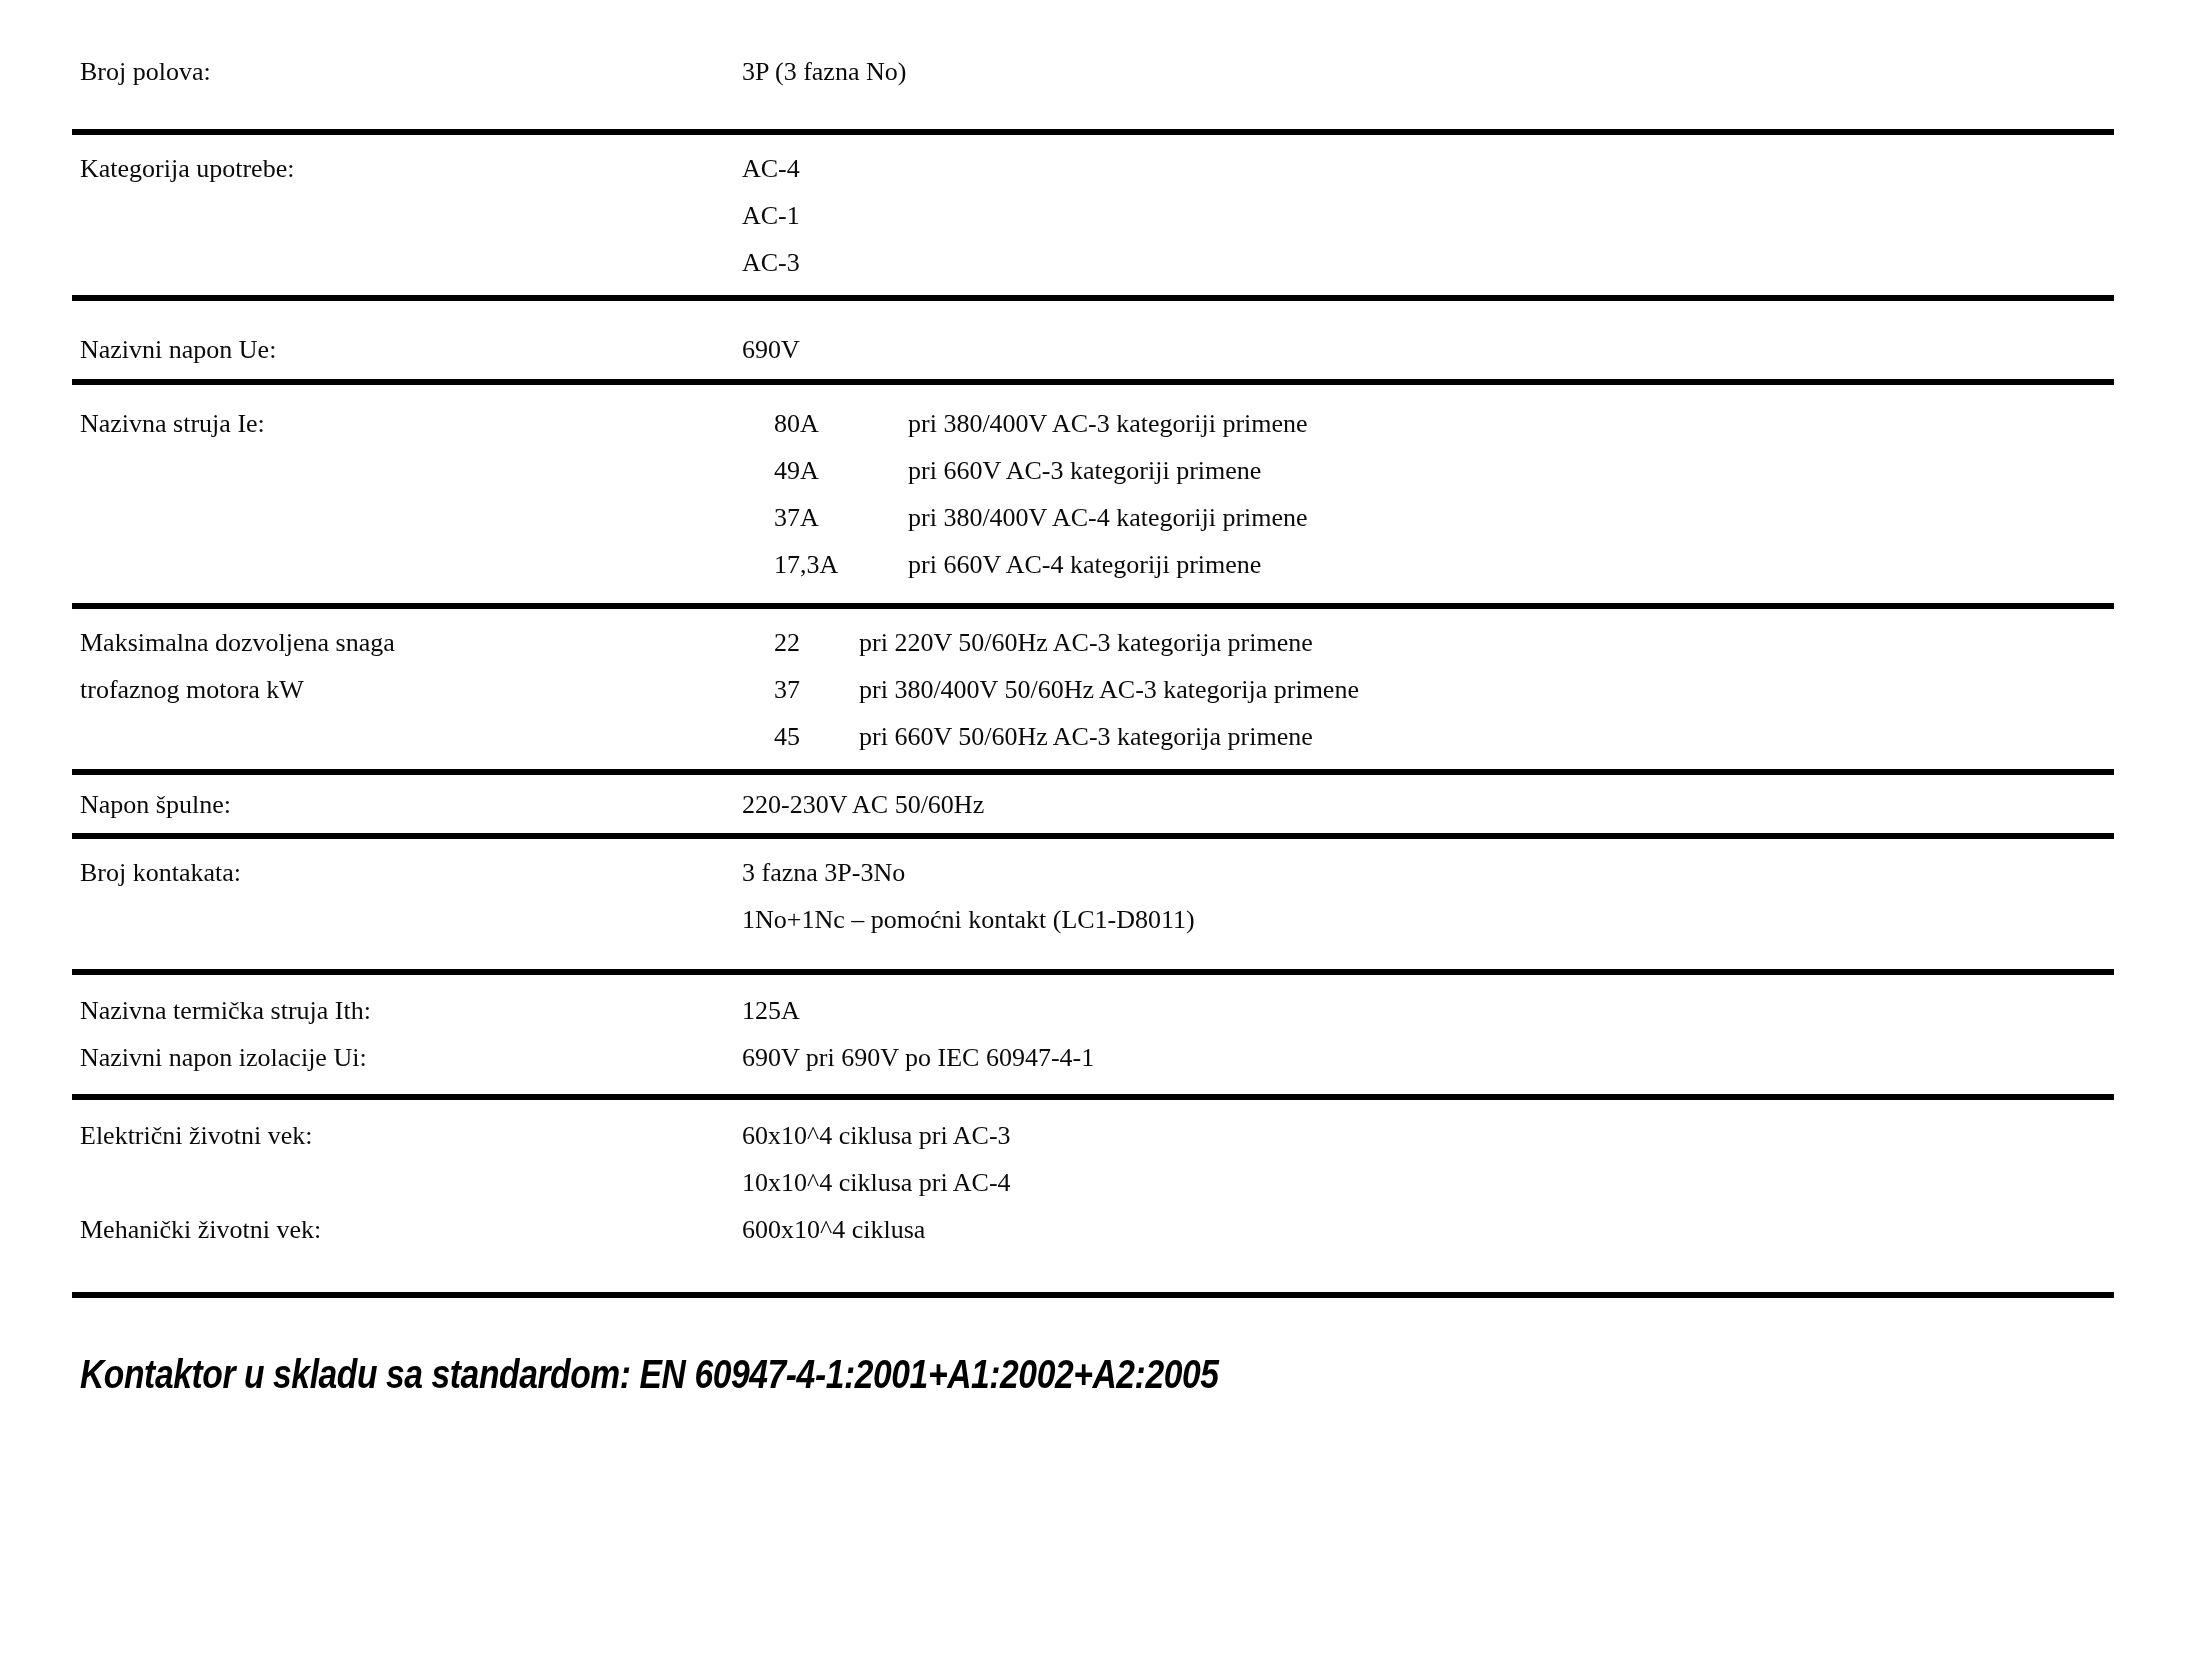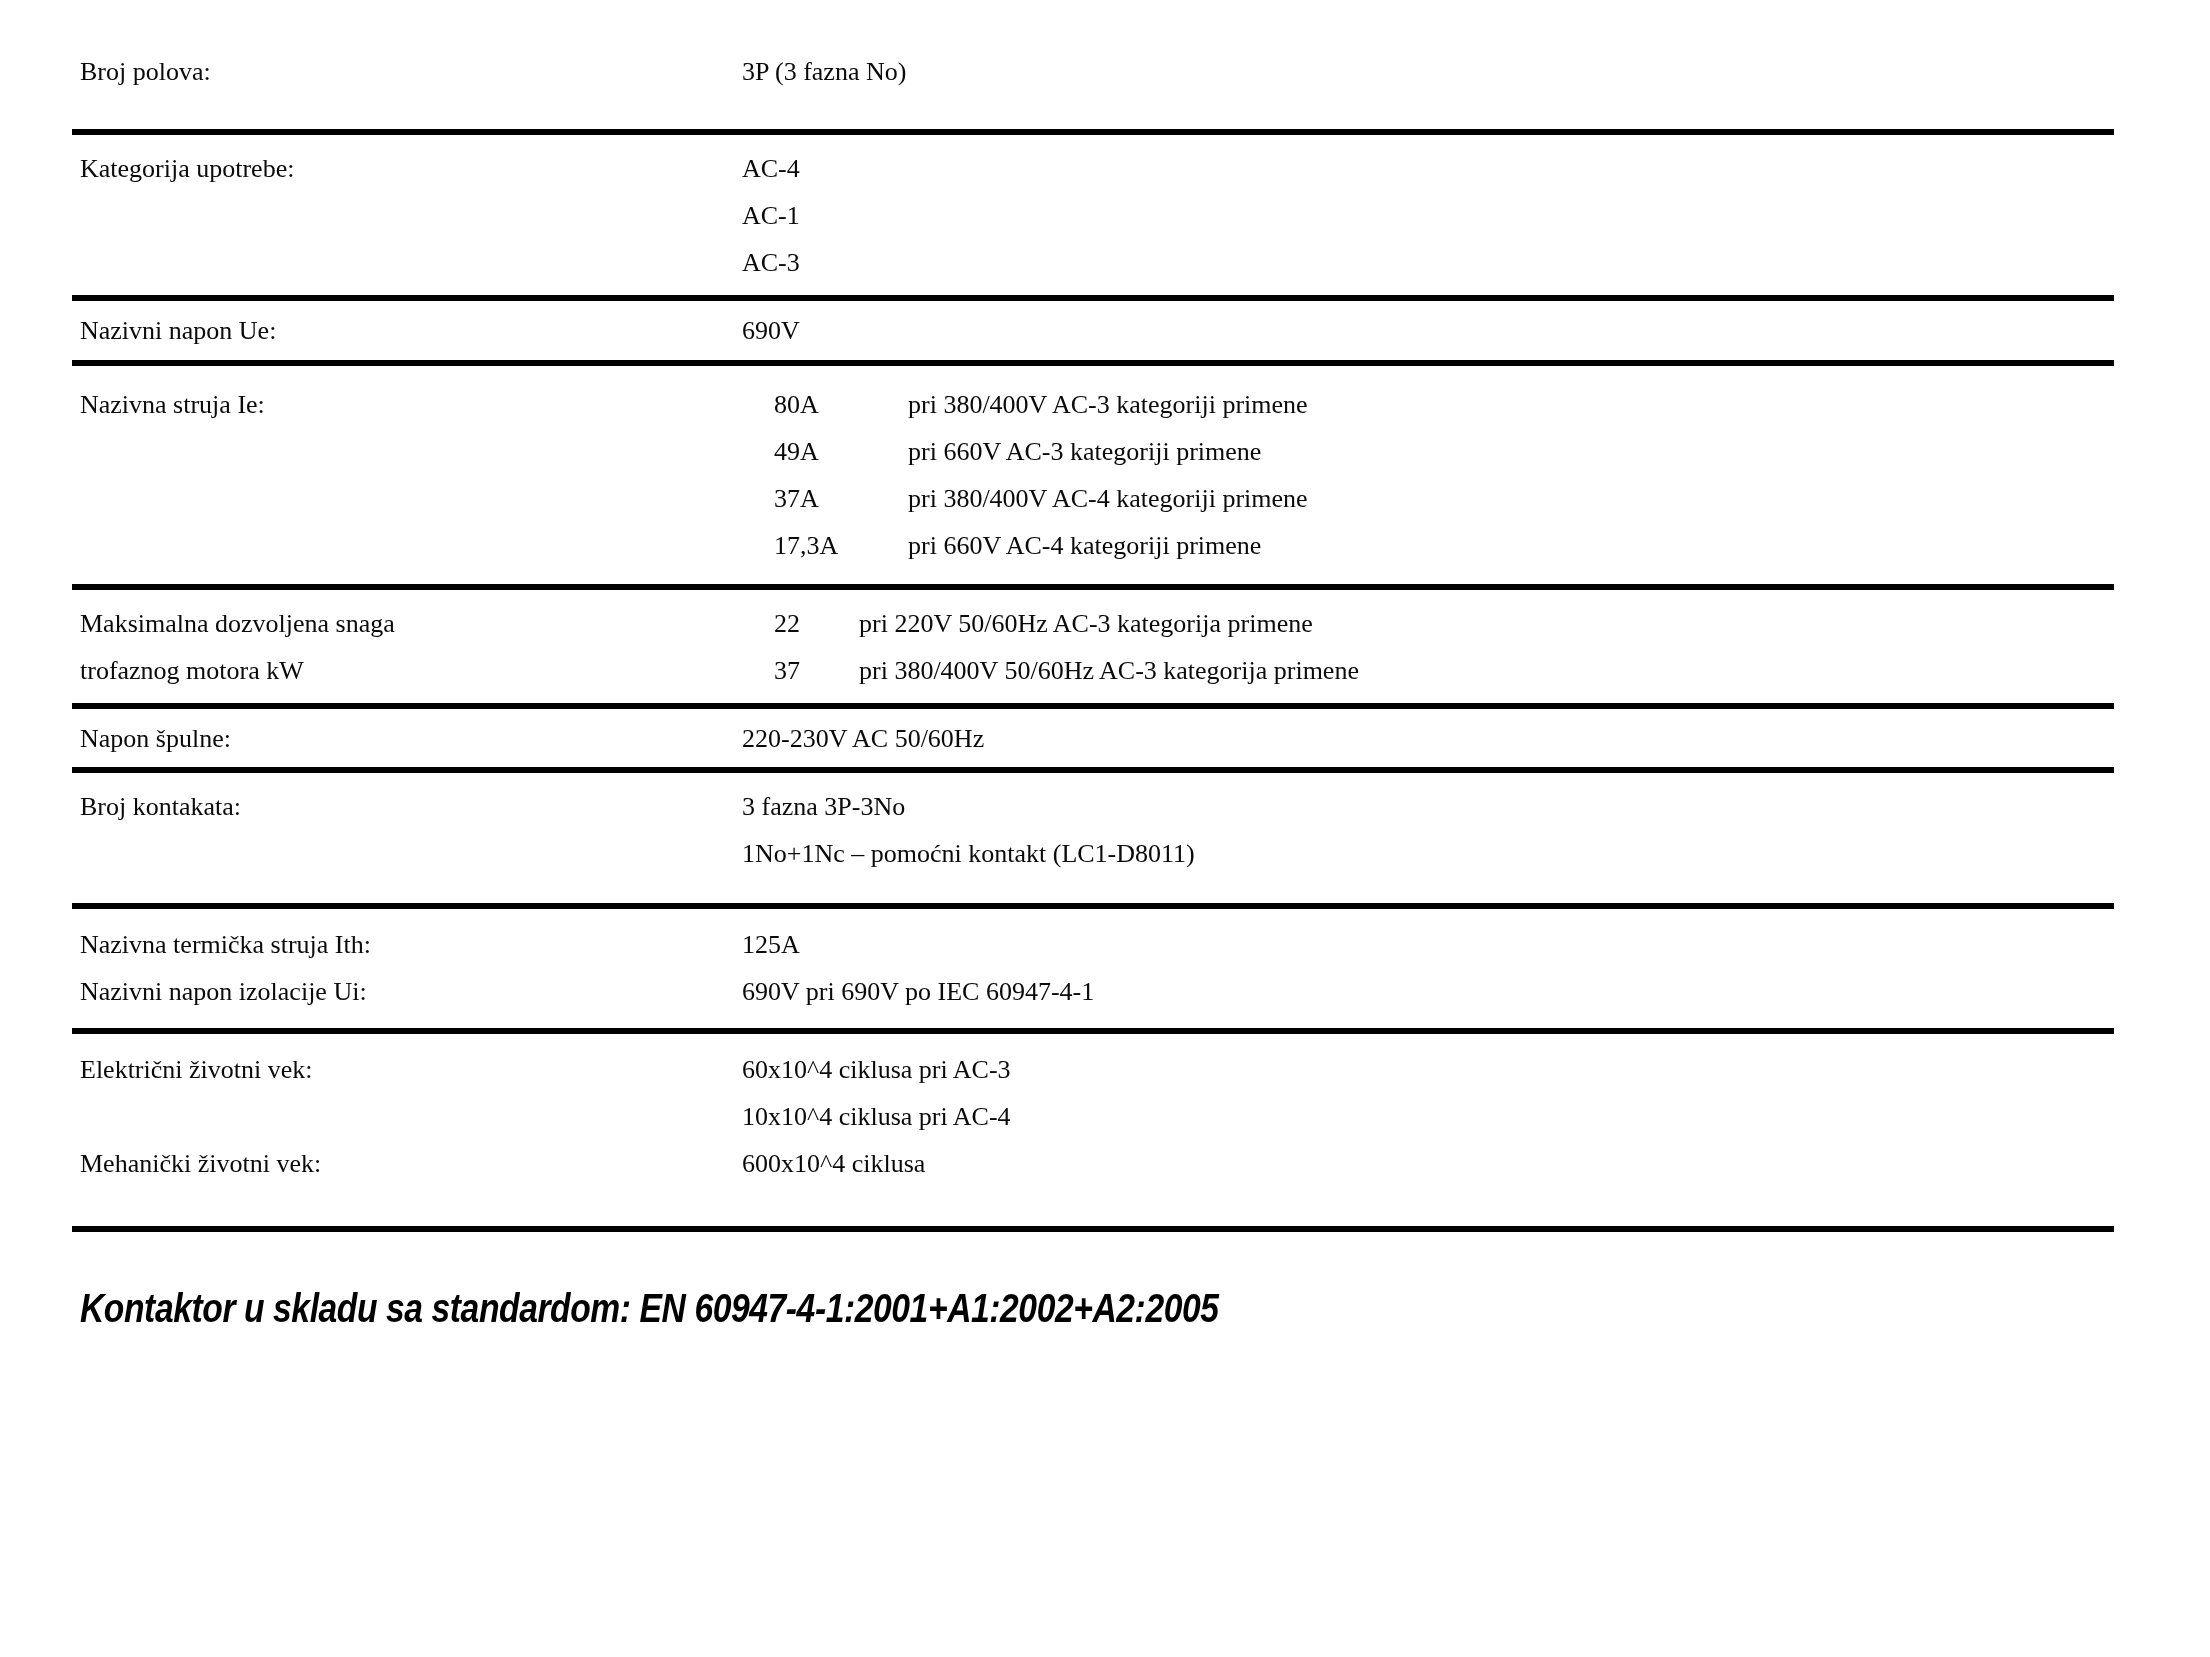--- a/index.html
+++ b/index.html
@@ -17,21 +17,21 @@
   .spec-table {
     margin-left: 72px;
     width: 2042px;
   }
   .row {
     border-bottom: 6px solid #000000;
   }
   
   .row.r0 { padding-top: 48px; padding-bottom: 34px; }
   .row.r1 { padding-top: 10px; padding-bottom: 9px;  }
-  .row.r2 { padding-top: 6px;  padding-bottom: 6px;  }
+  .row.r2 { padding-top: 6px;  padding-bottom: 6px; margin-top: 19px;  }
   .row.r3 { padding-top: 15px; padding-bottom: 15px; }
   .row.r4 { padding-top: 10px; padding-bottom: 9px;  }
   .row.r5 { padding-top: 6px;  padding-bottom: 5px;  }
   .row.r6 { padding-top: 10px; padding-bottom: 26px; }
   .row.r7 { padding-top: 12px; padding-bottom: 13px; }
   .row.r8 { padding-top: 12px; padding-bottom: 39px; }
   .line {
     display: flex;
     align-items: baseline;
     font-size: 26px;
@@ -125,20 +125,25 @@
     <div class="line">
       <span class="lbl">Maksimalna dozvoljena snaga</span>
       <span class="num">22</span>
       <span class="txt">pri 220V 50/60Hz AC-3 kategorija primene</span>
     </div>
     <div class="line">
       <span class="lbl">trofaznog motora kW</span>
       <span class="num">37</span>
       <span class="txt">pri 380/400V 50/60Hz AC-3 kategorija primene</span>
     </div>
+    <div class="line">
+      <span class="lbl"></span>
+      <span class="num">45</span>
+      <span class="txt">pri 660V 50/60Hz AC-3 kategorija primene</span>
+    </div>
   </div>
 
   <div class="row r5">
     <div class="line">
       <span class="lbl">Napon špulne:</span>
       <span class="txt">220-230V AC 50/60Hz</span>
     </div>
   </div>
 
   <div class="row r6">

